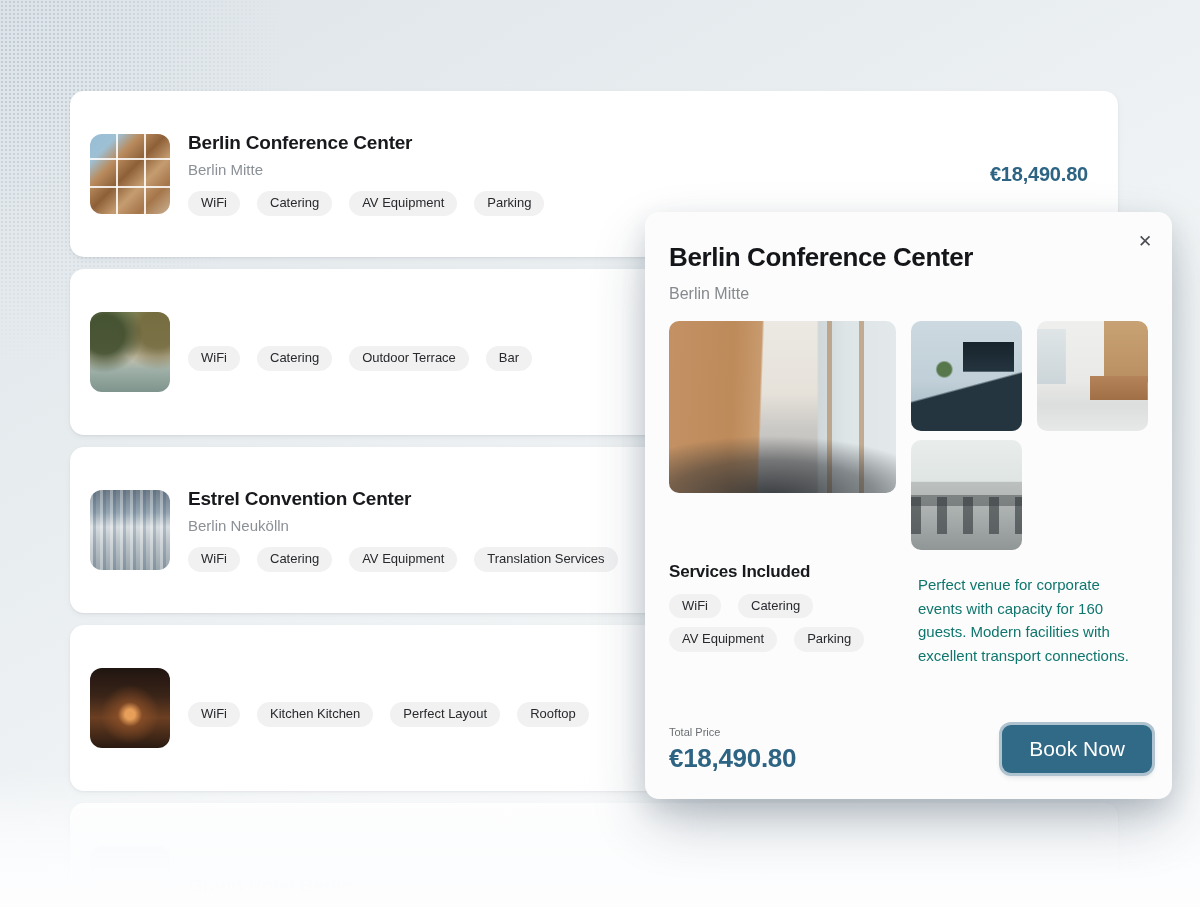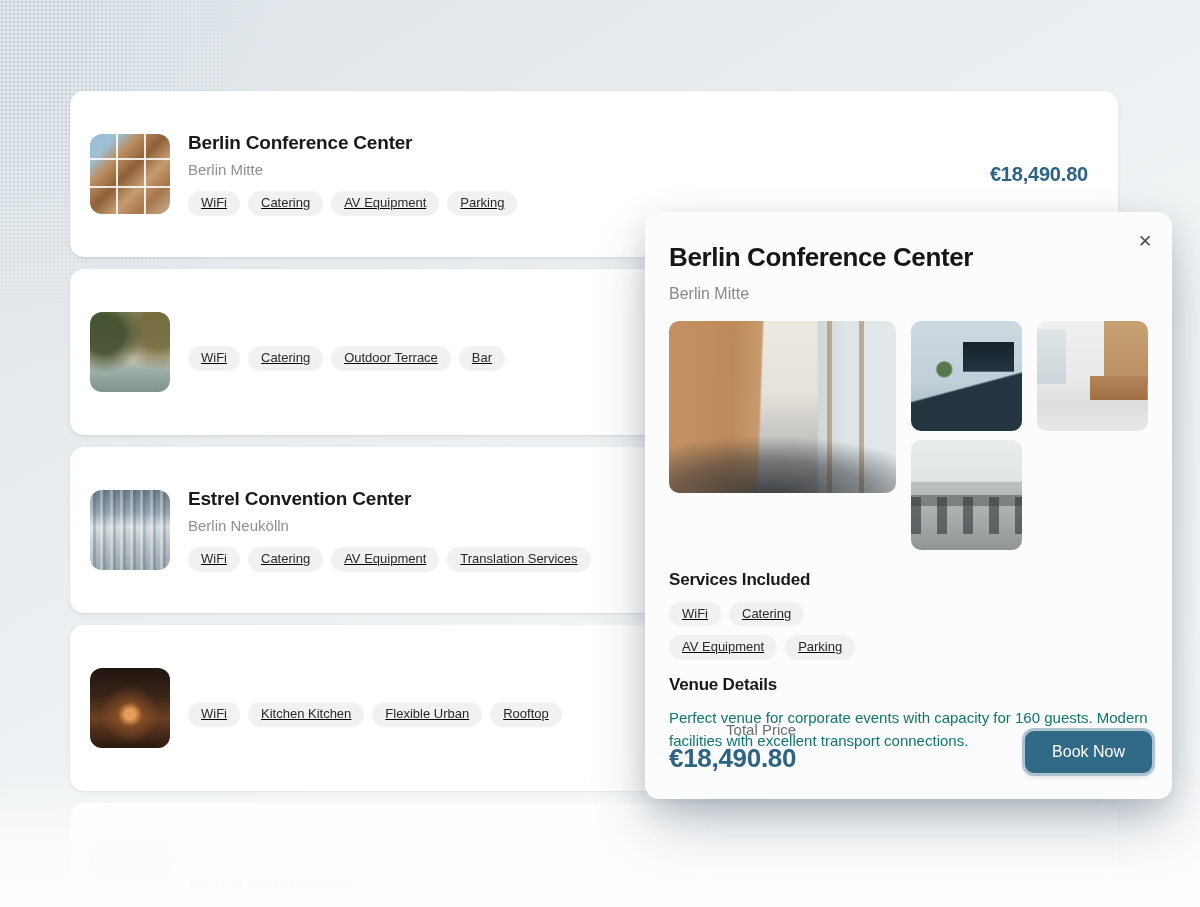--- a/index.html
+++ b/index.html
@@ -38,21 +38,21 @@
   .thumb-3{ background-image:
       repeating-linear-gradient(90deg, rgba(255,255,255,.3) 0 3px, rgba(60,90,120,.25) 3px 6px, transparent 6px 10px),
       linear-gradient(180deg,#6d7b87 0%,#94a5b1 28%,#d6dcdf 46%,#b9c2c7 68%,#9aa6ad 100%); }
   .thumb-3{ background-blend-mode:normal; }
   .thumb-4{ background-image:
       radial-gradient(circle at 50% 58%, rgba(238,164,92,.95) 0 8%, rgba(152,86,42,.6) 20%, transparent 48%),
       linear-gradient(180deg,#201511 0%,#3a2418 35%,#6b3f22 62%,#2a1a11 100%); }
   .v-info{ display:flex; flex-direction:column; }
   .v-name{ font-size:19px; font-weight:700; color:#17191c; letter-spacing:-.2px; }
   .v-loc{ font-size:15px; color:#8b9096; margin-top:7px; }
-  .v-tags{ display:flex; gap:8px; margin-top:13px; flex-wrap:wrap; row-gap:9px;text-decoration:underline; }
+  .v-tags{ display:flex; gap:17px; margin-top:13px; flex-wrap:wrap; row-gap:9px; }
   .tag{
     background:#f1f1f2; color:#27292c; font-size:13px;
     padding:5px 13px; border-radius:999px; white-space:nowrap; line-height:1.1;
   }
   .v-price{ margin-left:auto; font-size:20px; font-weight:700; color:#2d6383; letter-spacing:-.2px; }
   .ghost .thumb{ background:#f3f4f5; }
   .ghost .v-name{ color:#d7dadd; }
 
   .bottom-fade{
     position:absolute; left:0; right:0; top:772px; height:135px; z-index:2; pointer-events:none;
@@ -91,36 +91,36 @@
       linear-gradient(#b5835a,#a06f45) 100% 64% / 52% 22% no-repeat,
       linear-gradient(#c8a274,#b98f60) 100% 0 / 40% 56% no-repeat,
       linear-gradient(#dfe5e7,#ccd5d9) 0 14% / 26% 50% no-repeat,
       linear-gradient(180deg,#efefed 0%,#e9e9e7 55%,#dcdedd 76%,#e7e9e8 100%); }
   .img-dining{ background:
       repeating-linear-gradient(90deg, rgba(48,53,56,.6) 0 10px, transparent 10px 26px) 0 78% / 100% 34% no-repeat,
       linear-gradient(rgba(58,63,66,.45), rgba(58,63,66,.45)) 0 56% / 100% 10% no-repeat,
       linear-gradient(#e9edec,#dfe5e3) 0 0 / 100% 38% no-repeat,
       linear-gradient(180deg,#cfd3d2 0%,#b3b8b7 55%,#8f9695 100%); }
 
-  .sections{ display:flex; gap:15px; margin-top:20px;flex-direction:column; }
+  .sections{ display:flex; gap:15px; margin-top:12px; }
   .sec-left{ width:234px; flex:none; }
   .sec-right{ flex:1; }
   .sec-h{ font-size:17px; font-weight:700; color:#17191c; letter-spacing:-.2px; }
   .sec-left .v-tags{ margin-top:12px; }
   .details-text{ margin-top:11px; font-size:15px; line-height:1.57; color:#0f766e; }
 
   .m-footer{
     position:absolute; left:24px; right:20px; bottom:25px;
     display:flex; justify-content:space-between; align-items:flex-end;
   }
-  .tp-label{ font-size:15px; color:#6b6f73;text-align:right; }
+  .tp-label{ font-size:11px; color:#6b6f73; }
   .tp-value{ margin-top:5px; font-size:26px; font-weight:800; color:#2d6383; letter-spacing:-.3px; }
   .book-btn{
     background:#306a86; color:#ffffff; border:none; cursor:pointer;
-    font-family:"Liberation Sans", sans-serif; font-size:16px;
+    font-family:"Liberation Sans", sans-serif; font-size:21px;
     padding:12px 27px; border-radius:9px; margin-bottom:1px;
     box-shadow:0 0 0 3px #aec2cf, 0 3px 6px rgba(30,50,65,.2);
   }
 </style>
 </head>
 <body>
 
 <div class="corner-noise"></div>
 
 <div class="venue-card" style="top:91px">
@@ -163,21 +163,21 @@
     </div>
   </div>
 </div>
 
 <div class="venue-card" style="top:625px">
   <div class="thumb thumb-4"></div>
   <div class="v-info">
     <div class="v-tags">
       <span class="tag">WiFi</span>
       <span class="tag">Kitchen Kitchen</span>
-      <span class="tag">Flexible Urban</span>
+      <span class="tag">Perfect Layout</span>
       <span class="tag">Rooftop</span>
     </div>
   </div>
 </div>
 
 <div class="venue-card ghost" style="top:803px">
   <div class="thumb"></div>
   <div class="v-info">
     <div class="v-name">Grand Hotel Berlin</div>
   </div>
@@ -207,21 +207,20 @@
     <div class="sec-left">
       <h2 class="sec-h">Services Included</h2>
       <div class="v-tags">
         <span class="tag">WiFi</span>
         <span class="tag">Catering</span>
         <span class="tag">AV Equipment</span>
         <span class="tag">Parking</span>
       </div>
     </div>
     <div class="sec-right">
-      <h2 class="sec-h">Venue Details</h2>
       <p class="details-text">Perfect venue for corporate events with capacity for 160 guests. Modern facilities with excellent transport connections.</p>
     </div>
   </div>
 
   <div class="m-footer">
     <div>
       <div class="tp-label">Total Price</div>
       <div class="tp-value">€18,490.80</div>
     </div>
     <button class="book-btn">Book Now</button>

